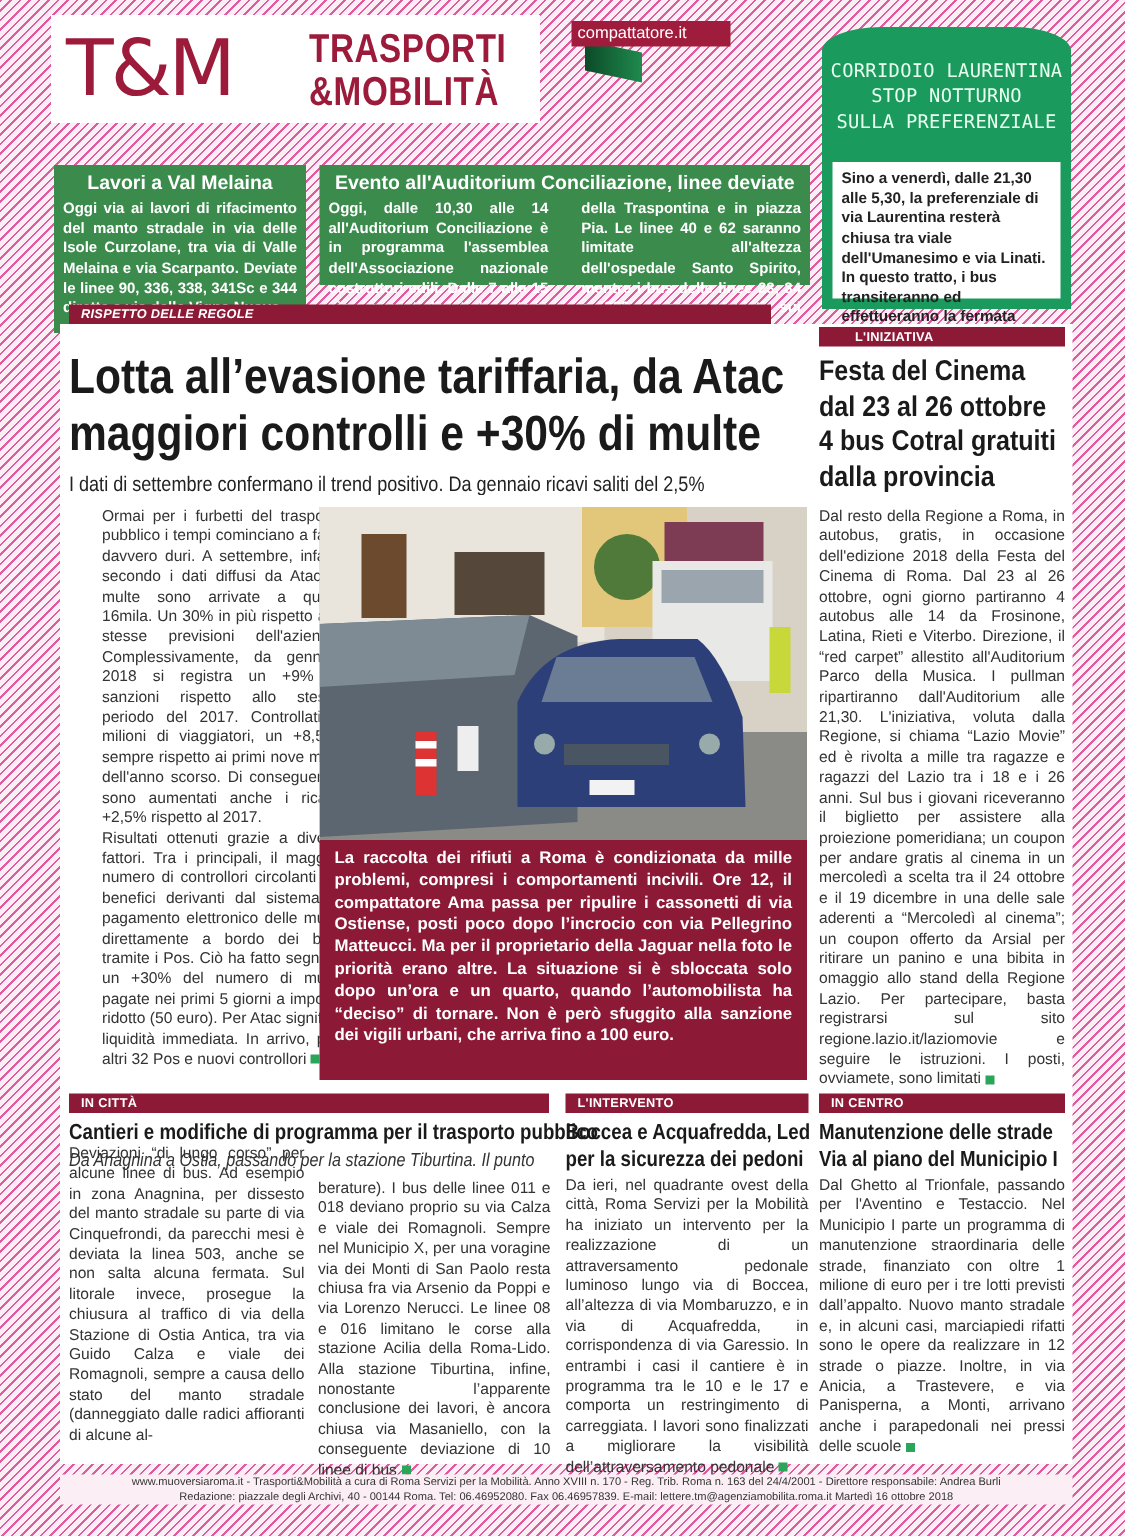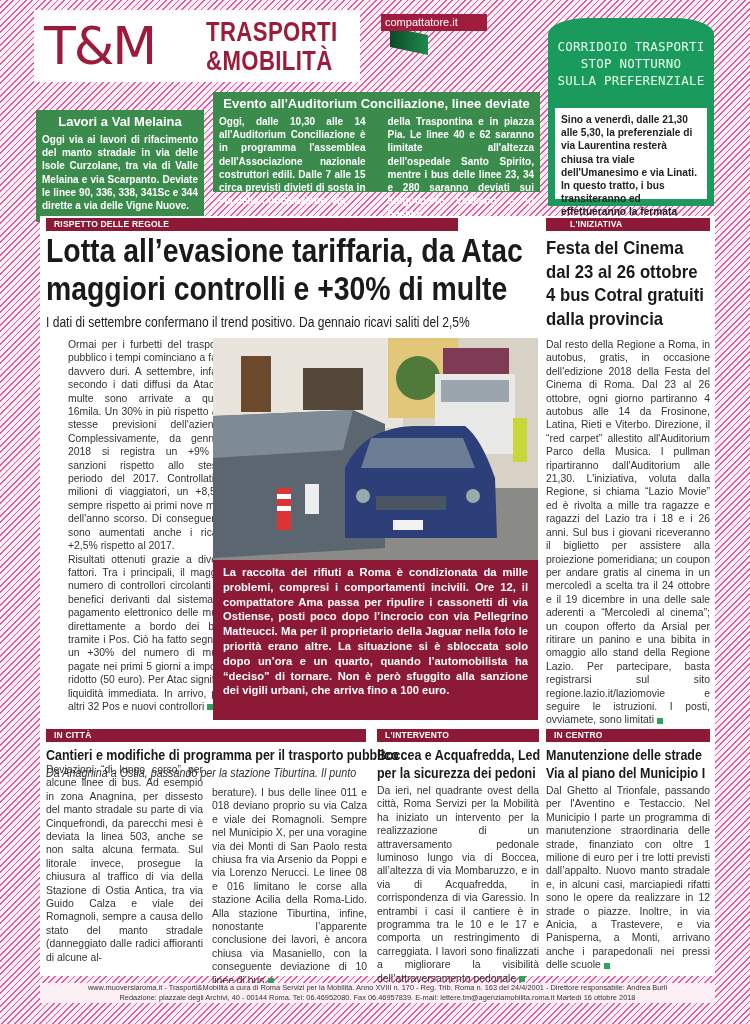--- a/index.html
+++ b/index.html
@@ -18,27 +18,27 @@
   .logo-words { position: absolute; left: 172px; top: 8px; font-family: "Liberation Sans", sans-serif; font-weight: bold; color: #9c1b3b; font-size: 27px; line-height: 29px; letter-spacing: 0.5px; transform: scaleX(0.82); transform-origin: left top; }
   .site-tag { left: 381px; top: 14px; width: 106px; height: 17px; background: #a01c3c; color: #fff; font-size: 11px; line-height: 17px; padding-left: 4px; }
   .site-ribbon2 { left: 390px; top: 31px; width: 38px; height: 20px; background: linear-gradient(90deg,#0c4a28,#1f8a4d); transform: skewY(12deg); }
   .corr-box { left: 548px; top: 18px; width: 166px; height: 188px; background: #1a9a5d; border-radius: 40px 40px 0 0 / 16px 16px 0 0; }
   .corr-title { position: absolute; left: 0; right: 0; top: 20px; text-align: center; color: #e8fff0; font-family: "DejaVu Sans Mono", monospace; font-size: 12.5px; line-height: 17px; letter-spacing: 0.2px; }
   .corr-text { position: absolute; left: 7px; right: 7px; top: 90px; bottom: 7px; background: #fff; color: #222; padding: 5px 6px; font-size: 10.2px; line-height: 13.2px; font-weight: bold; font-family: "Liberation Sans", sans-serif; transform-origin: left top; }
   .green-box { background: #3a8b4c; color: #fff; padding: 4px 6px; font-weight: bold; margin-top: 16px; }
   .green-box h3 { font-size: 13px; text-align: center; margin-bottom: 4px; font-weight: bold; }
   .green-box p { font-size: 10px; line-height: 13.2px; text-align: justify; }
   .box-vm { left: 36px; top: 94px; width: 168px; height: 112px; }
-  .box-aud { left: 213px; top: 76px; width: 327px; height: 100px; }
+  .box-aud { left: 213px; top: 94px; width: 327px; height: 80px; }
   .box-aud .cols { display: flex; gap: 22px; justify-content: space-between; }
   .box-aud .cols p { flex: 1; }
   
   .paper { left: 40px; top: 216px; width: 675px; height: 760px; background: #fff; }
   .kicker { background: #8c1a36; color: #fff; font-size: 8.5px; font-weight: bold; height: 13px; line-height: 13px; padding-left: 8px; letter-spacing: .2px; }
-  .k-main { left: 46px; top: 218px; width: 412px; }
+  .k-main { left: 46px; top: 203px; width: 468px; font-style: italic; }
   .k-ini { left: 546px; top: 218px; width: 164px; padding-left: 24px; }
   .k-citta { left: 46px; top: 729px; width: 320px; }
   .k-int { left: 377px; top: 729px; width: 162px; }
   .k-centro { left: 546px; top: 729px; width: 164px; }
   .headline { left: 46px; top: 232px; width: 494px; font-family: "Liberation Sans", sans-serif; font-weight: bold; font-size: 33px; line-height: 38px; color: #1a1a1a; transform: scaleX(0.86); transform-origin: left top; white-space: nowrap; }
   .subhead { left: 46px; top: 314px; font-size: 14px; color: #222; transform: scaleX(0.86); transform-origin: left top; white-space: nowrap; }
   .body { font-size: 10.4px; line-height: 13.4px; color: #333; text-align: justify; }
   .col-main { left: 46px; top: 338px; width: 160px; margin-left: 22px; }
   .photo { left: 213px; top: 338px; width: 325px; height: 222px; overflow: hidden; background: #cfcac0; }
   .caption { left: 213px; top: 560px; width: 325px; height: 160px; background: #8c1a36; color: #fff; font-weight: bold; font-size: 11.2px; line-height: 14.8px; padding: 5px 10px; text-align: justify; }
@@ -65,21 +65,21 @@
     <div>TRASPORTI</div>
     <div>&amp;MOBILITÀ</div>
   </div>
 </div>
 
 <div class="abs site-ribbon2"></div>
 <div class="abs site-tag">compattatore.it</div>
 
 <div class="abs corr-box">
   <div class="corr-title">
-    <div>CORRIDOIO TRASPORTI</div>
+    <div>CORRIDOIO LAURENTINA</div>
     <div>STOP NOTTURNO</div>
     <div>SULLA PREFERENZIALE</div>
   </div>
   <div class="corr-text">Sino a venerdì, dalle 21,30 alle 5,30, la preferenziale di via Laurentina resterà chiusa tra viale dell'Umanesimo e via Linati. In questo tratto, i bus transiteranno ed effettueranno la fermata sulle corsie laterali.</div>
 </div>
 
 <div class="abs green-box box-vm">
   <h3>Lavori a Val Melaina</h3>
   <p>Oggi via ai lavori di rifacimento del manto stradale in via delle Isole Curzolane, tra via di Valle Melaina e via Scarpanto. Deviate le linee 90, 336, 338, 341Sc e 344 dirette a via delle Vigne Nuove.</p>
 </div>

